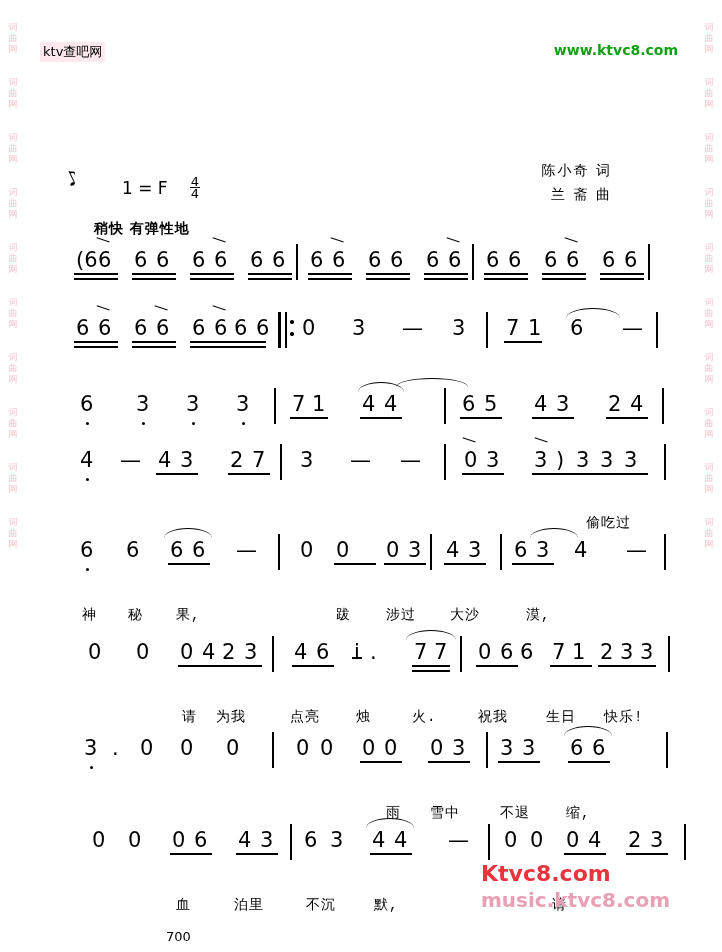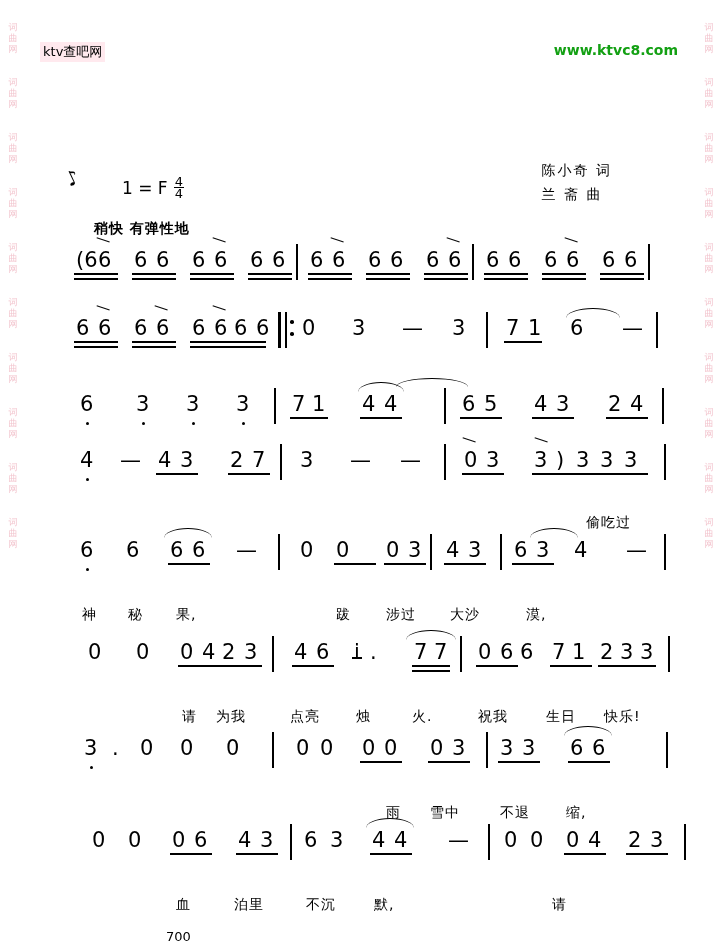--- a/index.html
+++ b/index.html
@@ -44,28 +44,28 @@
   }
 
   .title{
     position:absolute;left:0;top:118px;width:722px;text-align:center;
     font-family:"DejaVu Sans", sans-serif;
     font-size:27px;font-weight:bold;letter-spacing:10px;color:#000;
   }
   .credits{
     position:absolute;right:110px;top:158px;
     font-family:"DejaVu Sans", sans-serif;
-    font-size:14px;line-height:24px;color:#000;text-align:left;
+    font-size:14px;line-height:24px;color:#000;text-align:right;
     letter-spacing:2px;
   }
   .keysig{
     position:absolute;left:122px;top:176px;
     font-family:"DejaVu Sans", sans-serif;
     font-size:17px;color:#000;
-    display:flex;align-items:center;gap:6px;
+    display:flex;align-items:center;gap:22px;
   }
   .frac{display:inline-block;text-align:center;font-size:13px;line-height:11px;vertical-align:middle;}
   .frac .num{display:block;border-bottom:1.4px solid #000;padding:0 1px;}
   .frac .den{display:block;padding:0 1px;}
   .tempo{
     position:absolute;left:94px;top:220px;
     font-family:"DejaVu Sans", sans-serif;
     font-size:14px;font-weight:bold;color:#000;letter-spacing:1px;
   }
   .swoosh{
@@ -80,21 +80,21 @@
     position:relative;height:46px;
     font-family:"DejaVu Sans", sans-serif;
     font-size:21px;color:#000;
   }
   .lyr{
     position:relative;height:24px;
     font-family:"DejaVu Sans", sans-serif;
     font-size:14px;color:#000;letter-spacing:1px;
   }
   .n{position:absolute;top:0;white-space:nowrap;}
-  .ly{position:absolute;top:0;white-space:nowrap;}
+  .ly{position:absolute;top:0;white-space:nowrap;font-family:Liberation Mono, monospace;}
   .bar{position:absolute;width:1.6px;background:#000;}
 
   .underline1{position:absolute;height:1.6px;background:#000;}
   .underline2{position:absolute;height:1.6px;background:#000;}
   .slur{position:absolute;border-top:1.6px solid #000;border-radius:50%/100% 100% 0 0;height:9px;}
   .acc{position:absolute;font-family:"DejaVu Sans",sans-serif;font-size:15px;}
   .dotlow{position:absolute;width:3px;height:3px;border-radius:50%;background:#000;}
   .tie{position:absolute;border-top:1.6px solid #000;border-radius:50%/100% 100% 0 0;height:8px;}
 
   .repeat-dots{position:absolute;}
@@ -604,15 +604,19 @@
     </div>
     <div class="lyr">
       <span class="ly" style="left:176px;top:22px;">血</span>
       <span class="ly" style="left:234px;top:22px;">泊里</span>
       <span class="ly" style="left:306px;top:22px;">不沉</span>
       <span class="ly" style="left:374px;top:22px;">默,</span>
       <span class="ly" style="left:552px;top:22px;">请</span>
     </div>
   </div>
 
+  <div class="logo">
+    <div class="l1">Ktvc8.com</div>
+    <div class="l2">music.ktvc8.com</div>
+  </div>
 
   <div class="pagenum">700</div>
 </div>
 
 </body></html>

